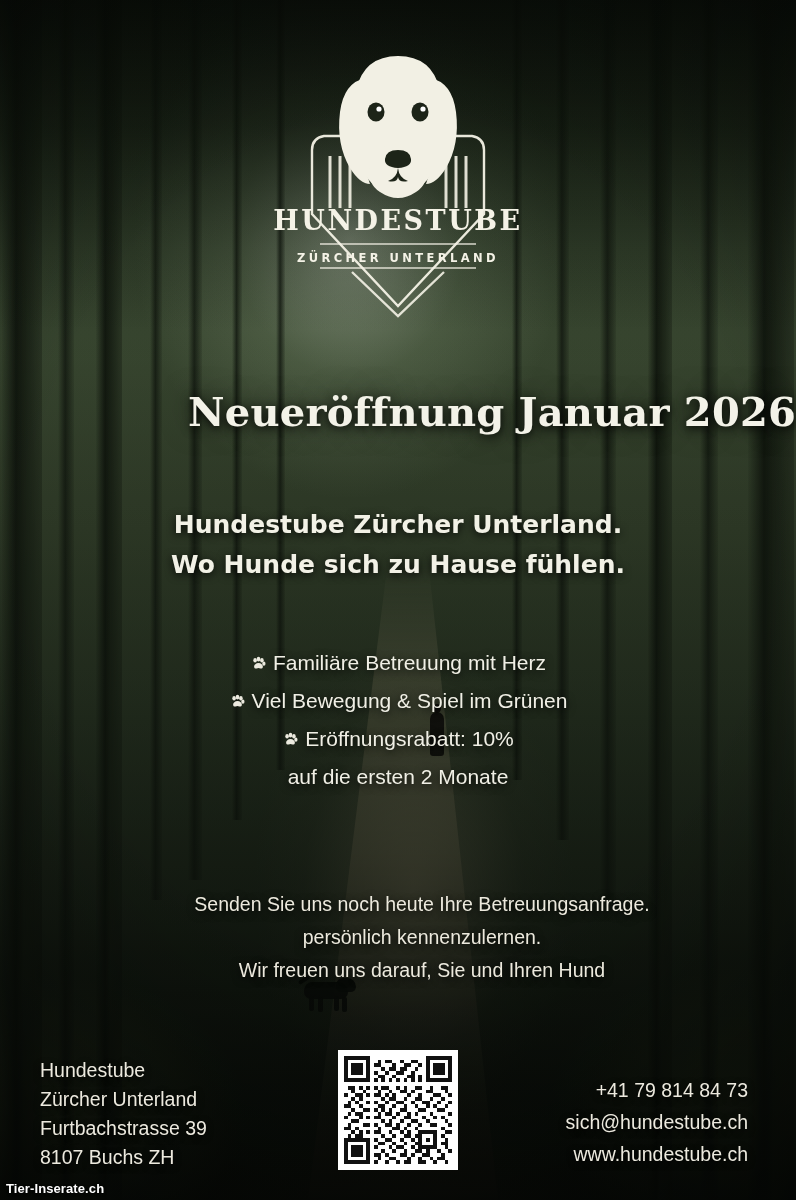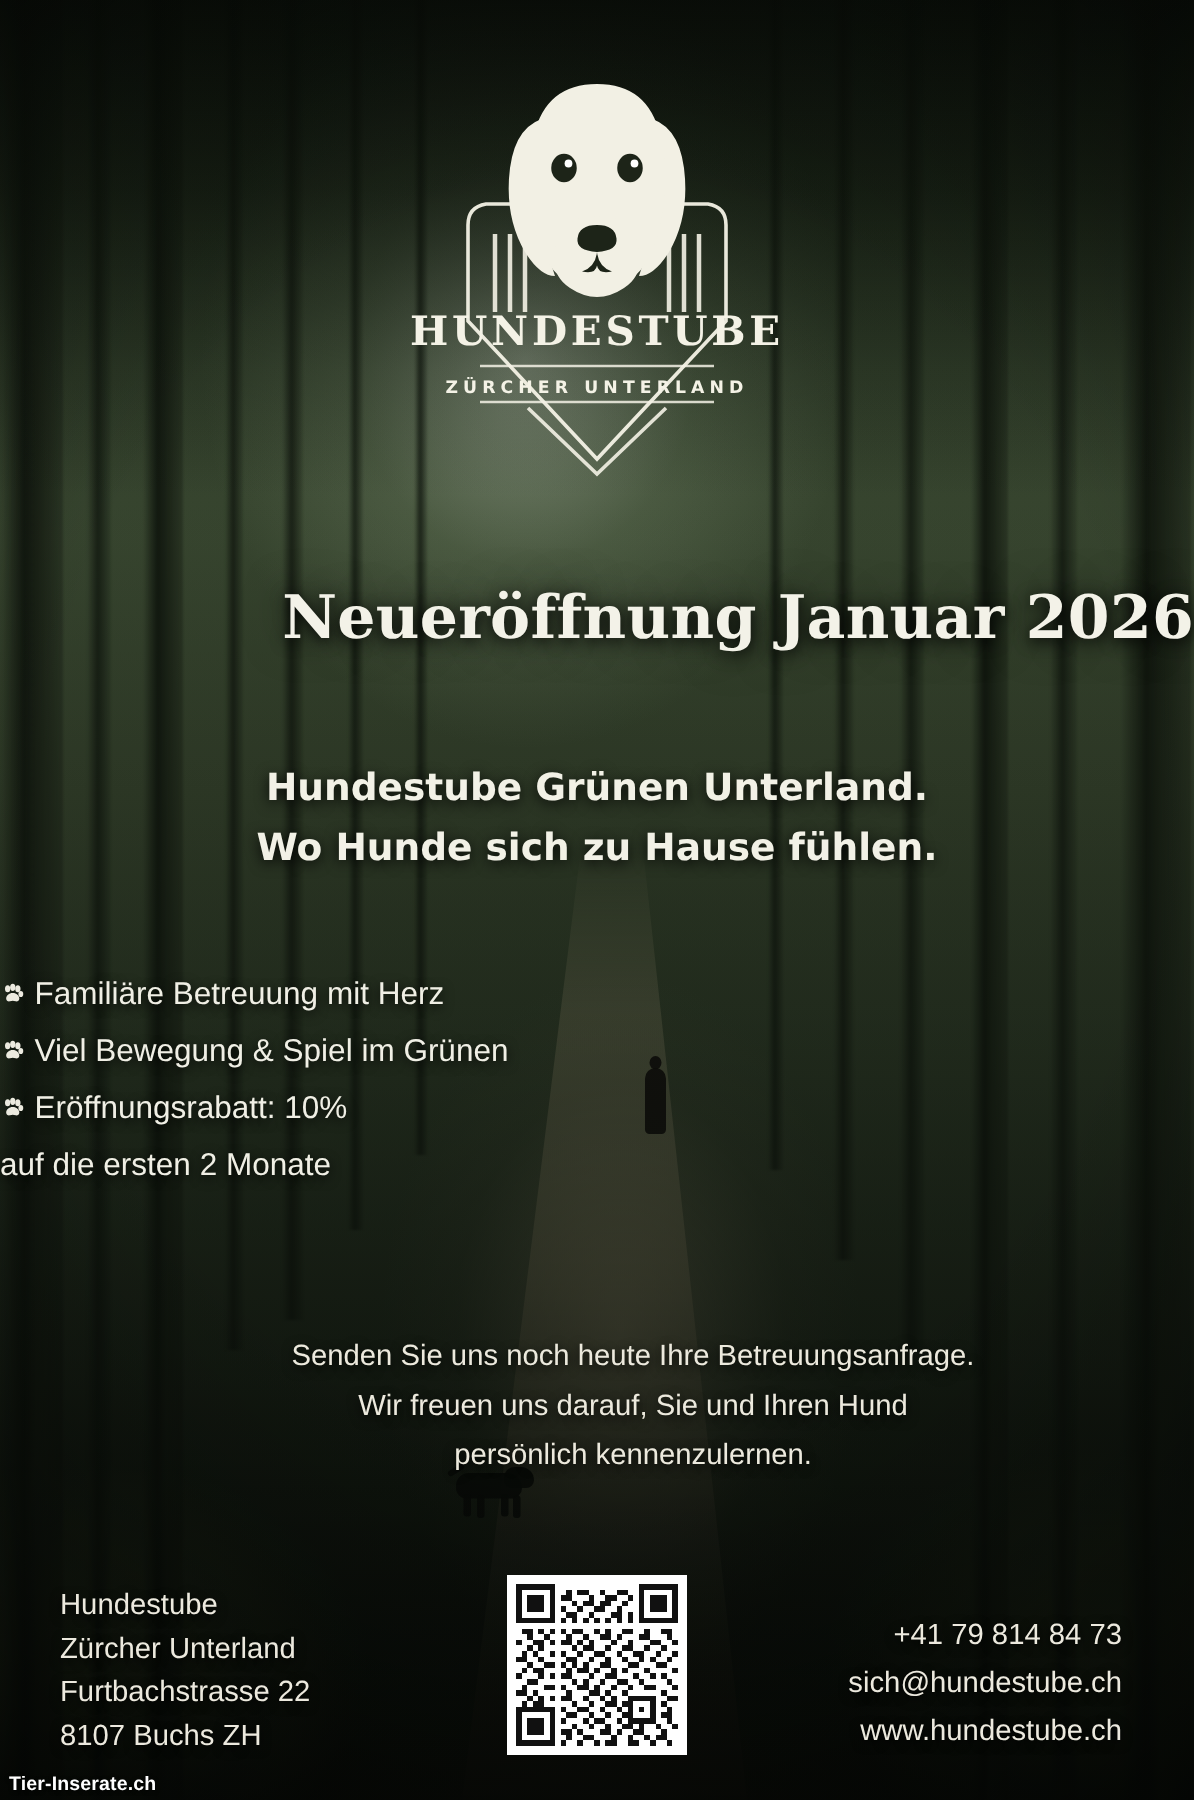--- a/index.html
+++ b/index.html
@@ -149,20 +149,21 @@
     font-family: "DejaVu Sans", "Liberation Sans", sans-serif;
     font-weight: bold;
     font-size: 25px;
     line-height: 40px;
     text-shadow: 0 2px 9px rgba(0,0,0,0.85);
   }
 
   .benefits {
     position: absolute;
     left: 0; right: 0; top: 645px;
+    text-align: center;
     color: #f0efe5;
     font-size: 21px;
     line-height: 36px;
     text-shadow: 0 2px 8px rgba(0,0,0,0.85);
   }
   .benefits .row { white-space: nowrap; }
   .paw { display: inline-block; margin-right: 6px; vertical-align: -2px; }
 
   .cta {
     position: absolute;
@@ -307,21 +308,21 @@
         <text x="150" y="204" text-anchor="middle" font-family="'DejaVu Serif','Liberation Serif',serif" font-size="27" font-weight="bold" letter-spacing="2.5" fill="#f4f2e6">HUNDESTUBE</text>
         <line x1="72" y1="218" x2="228" y2="218" stroke="#f4f2e6" stroke-width="1.6" stroke-opacity="0.85"></line>
         <line x1="72" y1="242" x2="228" y2="242" stroke="#f4f2e6" stroke-width="1.6" stroke-opacity="0.85"></line>
         <text x="150" y="236" text-anchor="middle" font-family="'DejaVu Sans','Liberation Sans',sans-serif" font-size="11.5" font-weight="bold" letter-spacing="3.4" fill="#f4f2e6">ZÜRCHER UNTERLAND</text>
       </svg>
     </div>
 
     <div class="headline">Neueröffnung Januar 2026</div>
 
     <div class="subhead">
-      <div>Hundestube Grünen Unterland.</div>
+      <div>Hundestube Zürcher Unterland.</div>
       <div>Wo Hunde sich zu Hause fühlen.</div>
     </div>
 
     <div class="benefits">
       <div class="row">
         <span class="paw">
           <svg width="17" height="17" viewBox="0 0 24 24" fill="#eceadf">
             <ellipse cx="7.2" cy="7.4" rx="2.5" ry="3.3"></ellipse>
             <ellipse cx="12" cy="5.9" rx="2.5" ry="3.4"></ellipse>
             <ellipse cx="16.8" cy="7.4" rx="2.5" ry="3.3"></ellipse>
@@ -350,30 +351,30 @@
             <ellipse cx="19.6" cy="12.2" rx="2.3" ry="2.9"></ellipse>
             <path d="M12 11.4c3.6 0 6.2 2.6 6.2 5.1 0 2.1-1.9 3.1-3.6 2.6-1-.3-1.8-.6-2.6-.6s-1.6.3-2.6.6c-1.7.5-3.6-.5-3.6-2.6 0-2.5 2.6-5.1 6.2-5.1z"></path>
           </svg>
         </span><span>Eröffnungsrabatt: 10%</span>
       </div>
       <div class="row">auf die ersten 2 Monate</div>
     </div>
 
     <div class="cta">
       <div>Senden Sie uns noch heute Ihre Betreuungsanfrage.</div>
+      <div>persönlich kennenzulernen.</div>
       <div>Wir freuen uns darauf, Sie und Ihren Hund</div>
-      <div>persönlich kennenzulernen.</div>
     </div>
 
     <div class="footer">
 
       <div class="addr">
         <div>Hundestube</div>
         <div>Zürcher Unterland</div>
-        <div>Furtbachstrasse 22</div>
+        <div>Furtbachstrasse 39</div>
         <div>8107 Buchs ZH</div>
       </div>
 
       <div class="qr">
         <svg width="108" height="108" viewBox="0 0 29 29" shape-rendering="crispEdges">
           <rect width="29" height="29" fill="#ffffff"></rect>
           <g fill="#111111">
 
             <rect x="0" y="0" width="7" height="1"></rect>
               <rect x="0" y="6" width="7" height="1"></rect>

